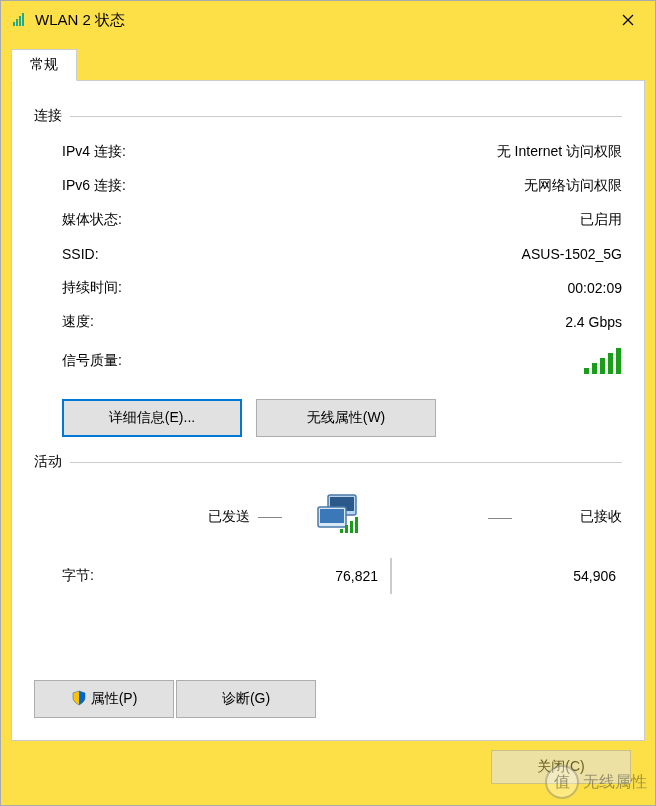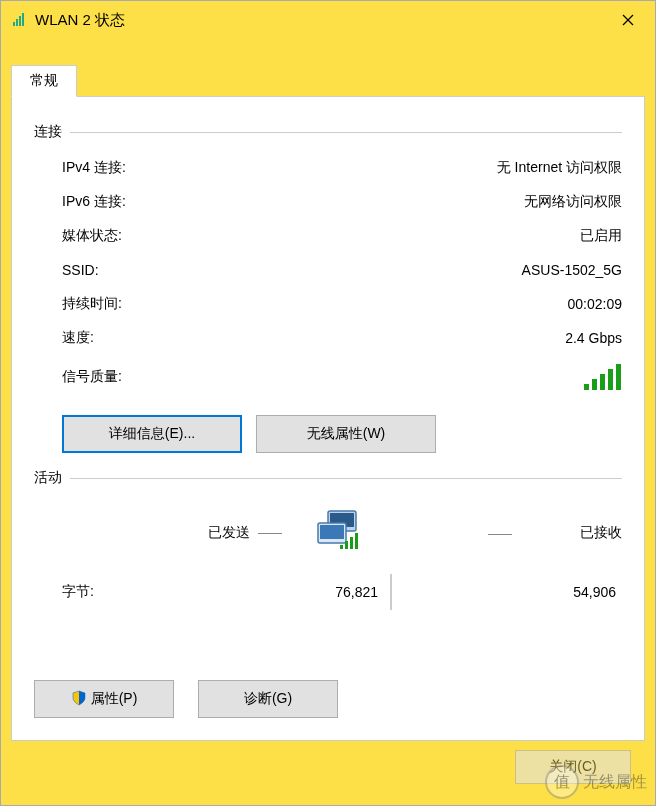--- a/index.html
+++ b/index.html
@@ -3,21 +3,21 @@
   <meta charset="utf-8">
   <style>
     * { box-sizing: border-box; margin: 0; padding: 0; }
     body { font-family: "Microsoft YaHei", "Segoe UI", sans-serif; font-size: 14px; color: #000; background: #f5f5f5; }
     .window { width: 656px; height: 806px; background: #fde047; border: 1px solid #aaa; position: relative; display: flex; flex-direction: column; }
     .titlebar { height: 38px; display: flex; align-items: center; padding: 0 4px 0 12px; }
     .titlebar .sig-icon { margin-right: 6px; }
     .titlebar .title { flex: 1; font-size: 15px; }
     .titlebar .close { width: 46px; height: 30px; display: flex; align-items: center; justify-content: center; font-size: 16px; font-weight: 300; }
     .body-pad { padding: 10px 10px 12px 10px; flex: 1; display: flex; flex-direction: column; }
-    .tab-strip { display: flex; position: relative; z-index: 2; margin-top: 16px; }
+    .tab-strip { display: flex; position: relative; z-index: 2; }
     .tab { border: 1px solid #ccc; background: #fff; padding: 6px 18px; font-size: 14px; position: relative; border-bottom: 1px solid #fff; }
     .tab-panel { border: 1px solid #ccc; margin-top: -1px; padding: 20px 22px 22px 22px; background: #fff; flex: 1; display: flex; flex-direction: column; }
     .section-header { display: flex; align-items: center; margin: 6px 0 10px 0; }
     .section-header span { padding-right: 8px; }
     .section-header .line { flex: 1; height: 1px; background: #ccc; }
     .kv-block { padding-left: 28px; }
     .kv-row { display: flex; align-items: center; height: 34px; }
     .kv-row .k { flex: 0 0 140px; }
     .kv-row .v { flex: 1; text-align: right; }
     .sig-row { display: flex; align-items: center; height: 44px; }
@@ -33,24 +33,24 @@
     .act-sent { flex: 1; text-align: right; padding-right: 8px; }
     .act-mid { width: 90px; display: flex; align-items: center; justify-content: center; }
     .act-recv { flex: 1; text-align: right; padding-right: 6px; }
     .act-r-label { width: 100px; text-align: right; }
     .dash { display: inline-block; width: 24px; height: 1px; background: #888; vertical-align: middle; margin: 0 4px; }
     .bytes-row { display: flex; align-items: center; height: 46px; }
     .bytes-row .bk { flex: 0 0 120px; padding-left: 28px; }
     .bytes-row .bs { flex: 1; text-align: right; padding-right: 12px; }
     .bytes-row .bsep { width: 2px; height: 36px; background: #ccc; }
     .bytes-row .br { flex: 1; text-align: right; padding-right: 6px; }
-    .action-row { display: flex; gap: 24px; margin-top: auto; }
+    .action-row { display: flex; gap: 2px; margin-top: auto; }
     .shield { margin-right: 4px; }
     .footer { height: 52px; border-top: 0; display: flex; align-items: center; justify-content: flex-end; padding: 0 14px; }
-    .close-btn { width: 116px; height: 34px; border: 1px solid #adadad; background: #e1e1e1; display: flex; align-items: center; justify-content: center; opacity: 0.6; }
+    .close-btn { width: 140px; height: 34px; border: 1px solid #adadad; background: #e1e1e1; display: flex; align-items: center; justify-content: center; opacity: 0.6; }
     .watermark { position: absolute; right: 8px; bottom: 6px; opacity: 0.45; display: flex; align-items: center; gap: 4px; font-size: 16px; color: #333; }
     .wm-circle { width: 34px; height: 34px; border-radius: 50%; border: 2px solid #888; display: flex; align-items: center; justify-content: center; font-size: 16px; background: rgba(255,255,255,0.7); }
   </style>
 </head>
 <body>
 
 <div class="window">
 
   <div class="titlebar">
     <span class="sig-icon">

